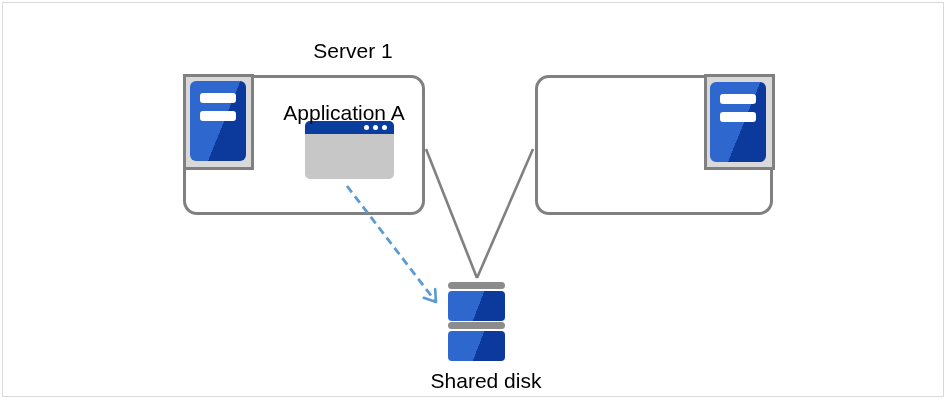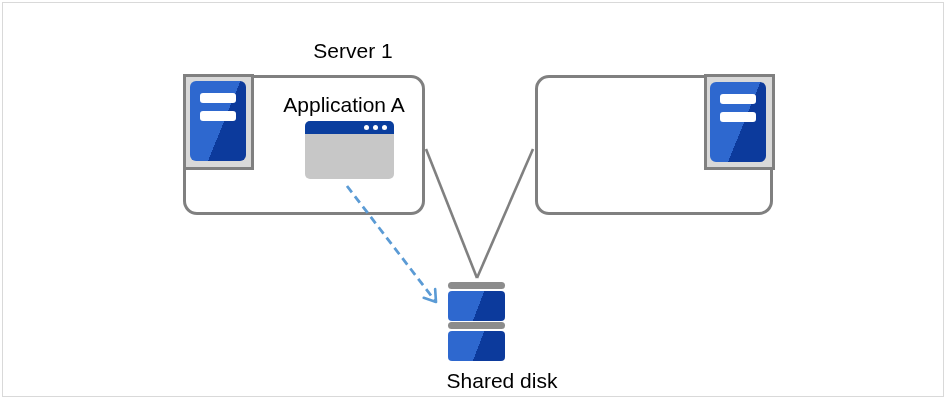--- a/index.html
+++ b/index.html
@@ -100,22 +100,22 @@
     position: absolute;
     left: 448px; width: 57px; height: 30px;
     border-radius: 4px;
     background: linear-gradient(111deg, var(--blue-light, #2e68cf) 53%, var(--blue-dark, #0c3a9c) 53%);
     z-index: 2;
   }
   #disk-blue1 { top: 291px; }
   #disk-blue2 { top: 331px; }
   #lbl-s1 { left: 353px; top: 38px; }
   #lbl-s2 { left: 621px; top: 38px; }
-  #lbl-app { left: 344px; top: 92px; }
-  #lbl-disk { left: 486px; top: 368px; margin-left: 16px; }
+  #lbl-app { left: 344px; top: 100px; }
+  #lbl-disk { left: 486px; top: 368px; }
 </style>
 </head>
 <body>
 
 <div class="canvas">
 
   <div class="frame"></div>
 
   <svg class="connectors" viewBox="0 0 948 401" xmlns="http://www.w3.org/2000/svg">
     <defs>

